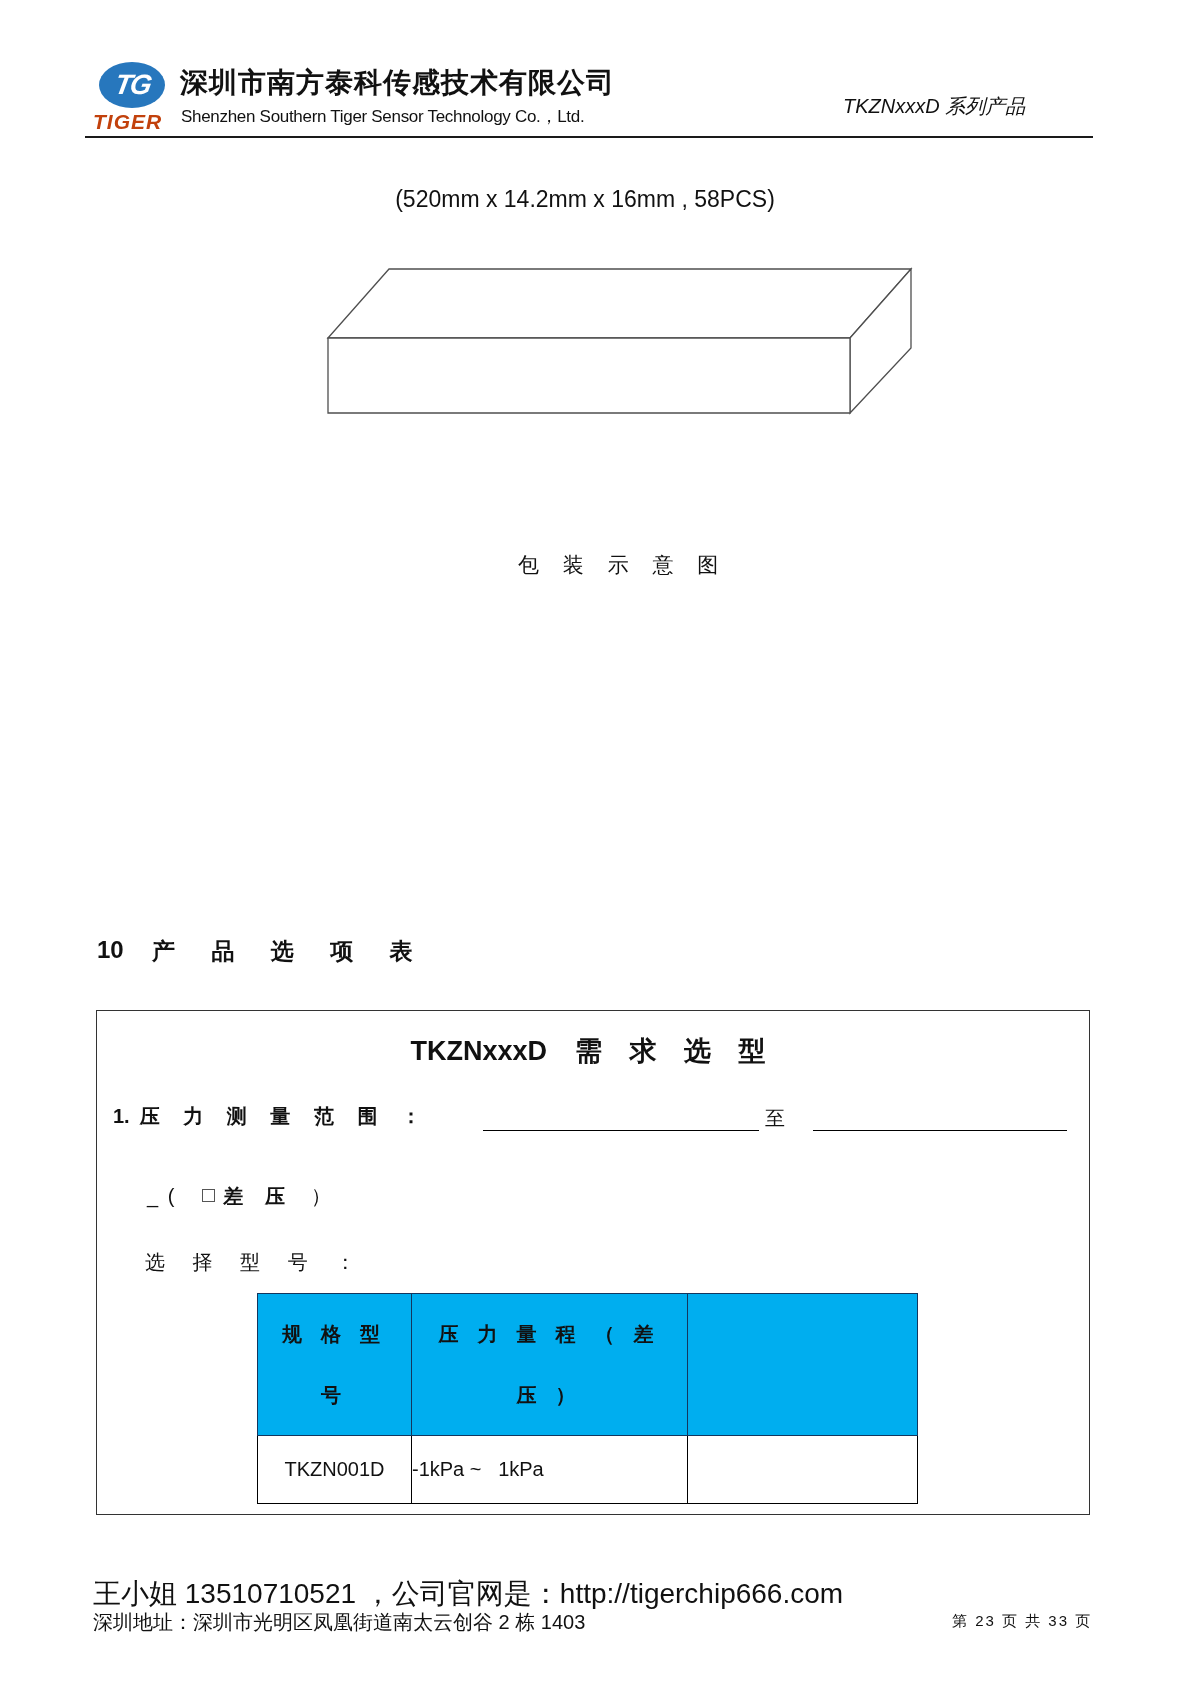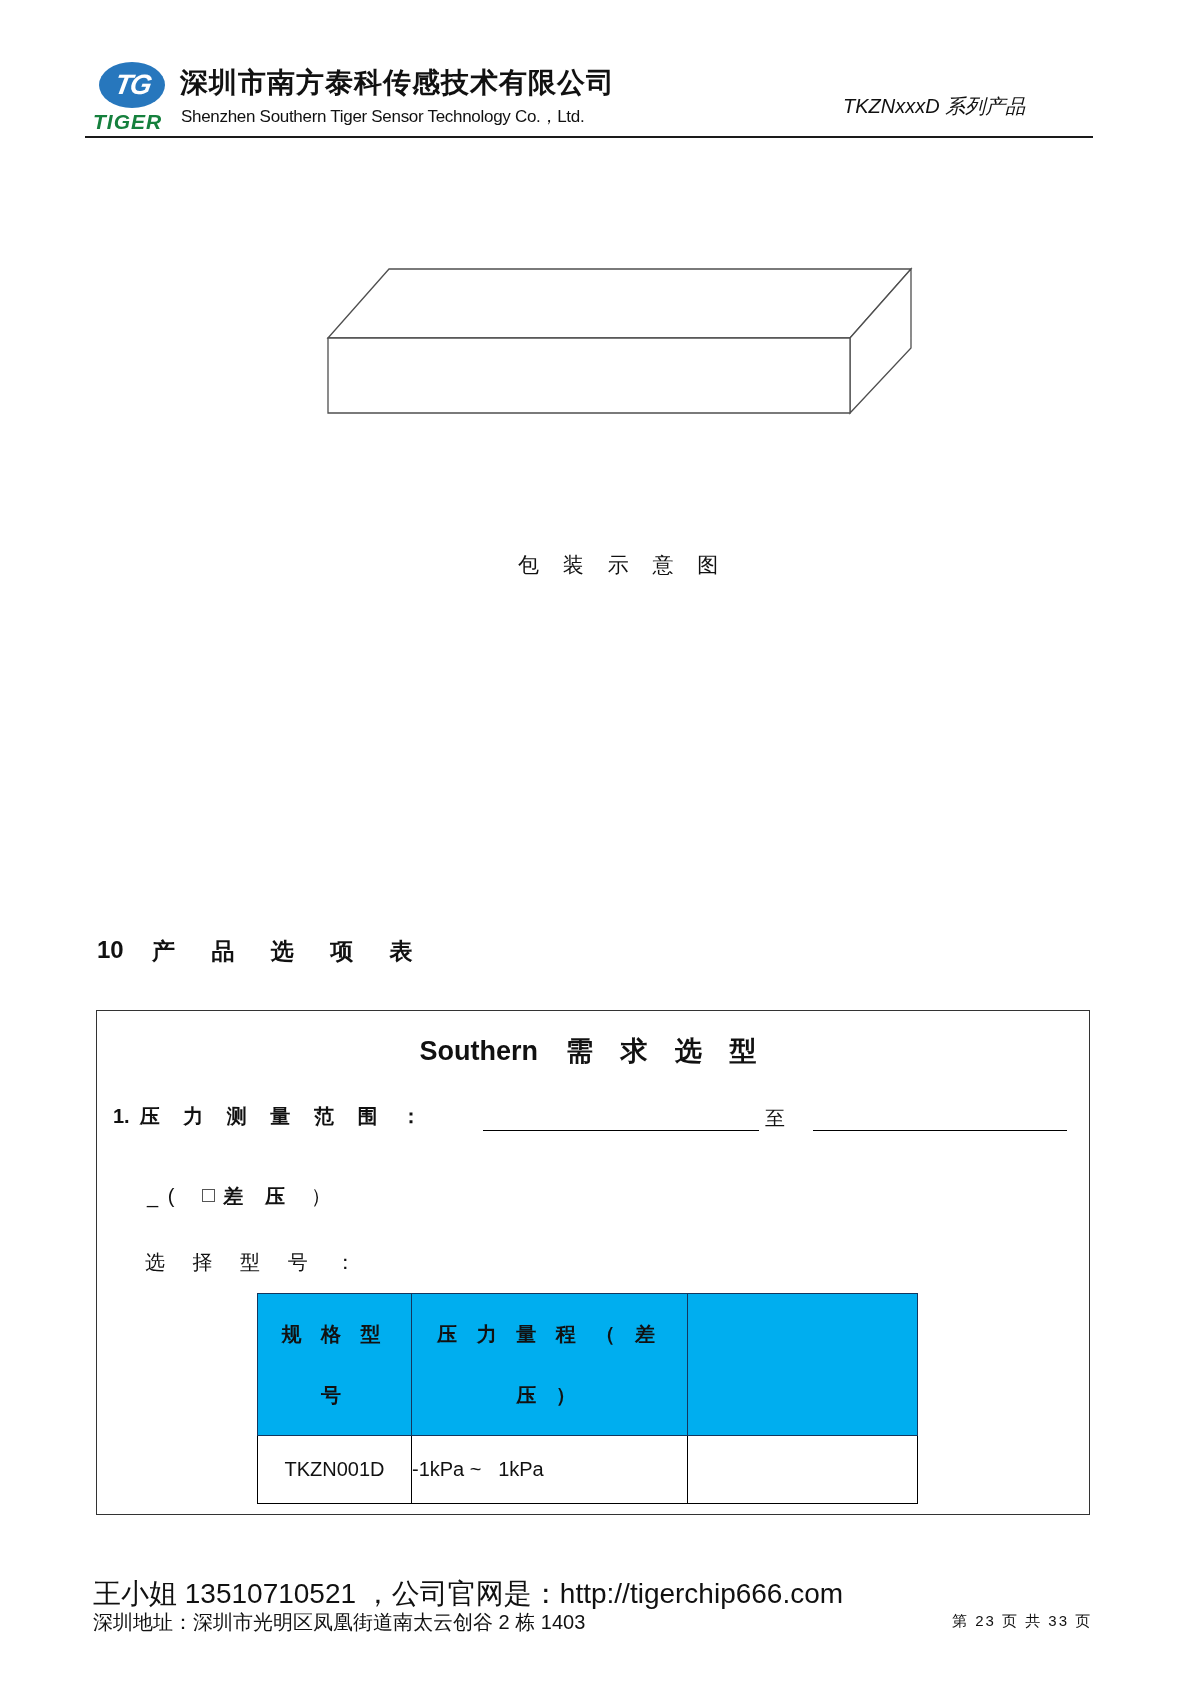--- a/index.html
+++ b/index.html
@@ -4,31 +4,31 @@
 <style>
   * { margin:0; padding:0; box-sizing:border-box; }
   html,body { background:#ffffff; }
   body { font-family:"Liberation Sans","DejaVu Sans",sans-serif; color:#111; }
   .page {
     position:relative; width:1190px; height:1683px; margin:0 auto;
     background:#ffffff; overflow:hidden;
   }
   .abs { position:absolute; }
   .pre { white-space:pre; }
-  .preline { white-space:pre-line; }
+  .preline { white-space:pre-line;font-family:Liberation Serif, serif; }
 
   
   .logo-ellipse {
     left:99px; top:62px; width:66px; height:46px; border-radius:50%;
     background:#2777bd; color:#fff; text-align:center; line-height:46px;
     font-style:italic; font-weight:bold; font-size:28px; letter-spacing:-2px;
   }
   .logo-ellipse span { display:inline-block; transform:skewX(-10deg); }
   .logo-brand {
-    left:93px; top:110px; color:#15803d; font-style:italic; font-weight:bold;
+    left:93px; top:110px; color:#c2410c; font-style:italic; font-weight:bold;
     font-size:21px; letter-spacing:1px;
   }
   .company-cn { left:180px; top:64px; font-size:28px; font-weight:bold; letter-spacing:1px; }
   .company-en { left:181px; top:105px; font-size:17px; letter-spacing:-0.3px; }
   .series     { left:843px; top:93px;  font-size:20px;font-style:italic; }
   .header-rule{ left:85px;  top:136px; width:1008px; border-top:2px solid #1a1a1a; height:0; }
 
   
   .strip-dims { left:10px; top:186px; width:1150px; text-align:center; font-size:23px; }
   .box-svg    { left:310px; top:253px; }
@@ -81,36 +81,37 @@
 
   <div class="abs logo-ellipse">
     <span>TG</span>
   </div>
   <div class="abs logo-brand">TIGER</div>
   <div class="abs company-cn">深圳市南方泰科传感技术有限公司</div>
   <div class="abs company-en">Shenzhen Southern Tiger Sensor Technology Co.，Ltd.</div>
   <div class="abs series">TKZNxxxD 系列产品</div>
   <div class="abs header-rule"></div>
 
+  <div class="abs strip-dims">(520mm x 14.2mm x 16mm , 58PCS)</div>
 
   <svg class="abs box-svg" width="620" height="175" viewBox="0 0 620 175">
     <polygon points="18,85 79,16 601,16 540,85" fill="#ffffff" stroke="#4f4f4f" stroke-width="1.3"></polygon>
     <polygon points="540,85 601,16 601,95 540,160" fill="#ffffff" stroke="#4f4f4f" stroke-width="1.3"></polygon>
     <polygon points="18,85 540,85 540,160 18,160" fill="#ffffff" stroke="#4f4f4f" stroke-width="1.3"></polygon>
   </svg>
 
   <div class="abs pack-caption">包 装 示 意 图</div>
 
   <div class="abs sec-num">10</div>
   <div class="abs sec-title">产 品 选 项 表</div>
 
   <div class="abs form-box">
 
     <div class="form-title">
-      <span class="t1">Southern</span><span class="t2">需 求 选 型</span>
+      <span class="t1">TKZNxxxD</span><span class="t2">需 求 选 型</span>
     </div>
 
     <div class="q1-label">
       <span>1.</span><span class="cjk">压 力 测 量 范 围 ：</span>
     </div>
     <div class="blank blank1"></div>
     <div class="q1-to">至</div>
     <div class="blank blank2"></div>
 
     <div class="cb-row">

